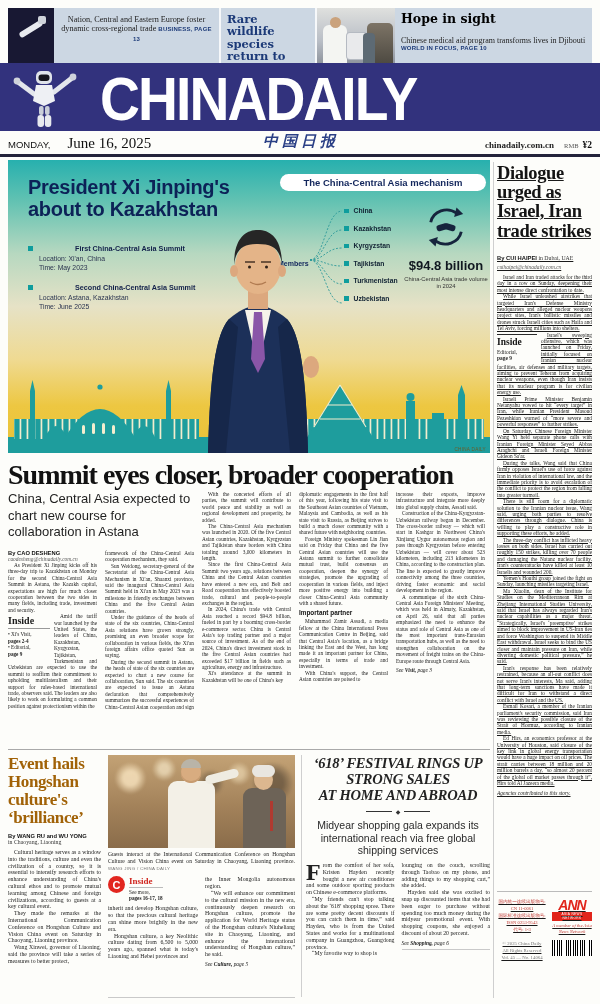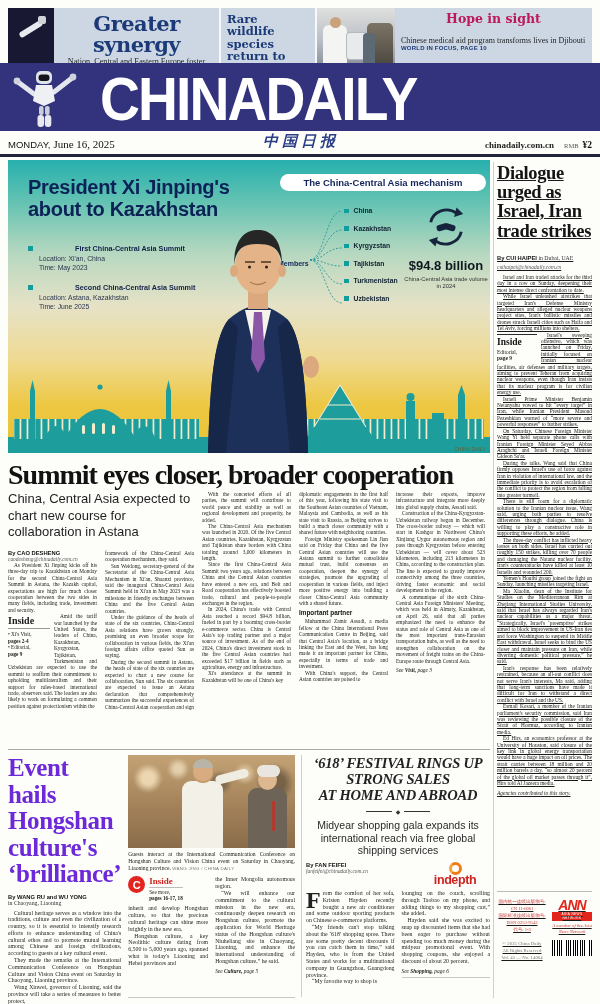--- a/index.html
+++ b/index.html
@@ -31,37 +31,37 @@
               background:linear-gradient(180deg,#7d7466 0%,#4e4a42 100%); border-radius:5px 5px 0 0; }
   .pp-crowd2 { position:absolute; right:20px; bottom:0; width:12px; height:30px; background:#5d6a74;
                border-radius:4px 4px 0 0; }
   .promo-title-lg { font-family:"DejaVu Serif", serif; font-weight:bold; color:#1c3a78;
                     font-size:21px; letter-spacing:-0.5px; line-height:1.0; }
   .promo-text { font-size:8.2px; line-height:1.15; color:#222; margin-top:2px; }
   .promo-ref { font-family:"Liberation Sans", sans-serif; font-weight:bold; font-size:6px;
                color:#1c3a78; letter-spacing:0.2px; }
   .promo-title-md { font-family:"DejaVu Serif", serif; font-weight:bold; color:#1c3a78;
                     font-size:11.5px; line-height:1.08; }
-  .promo-title-sm { font-family:"DejaVu Serif", serif; font-weight:bold; color:#be185d;
-                    font-size:12.5px; line-height:1.0;text-align:center; }
+  .promo-title-sm { font-family:"DejaVu Serif", serif; font-weight:bold; color:#000000;
+                    font-size:12.5px; line-height:1.0; }
   .promo-text-sm { font-size:8px; line-height:1.15; color:#222; margin-top:10px; }
   .mt2 { margin-top:2px; }
 
   
   .masthead { position:absolute; left:0; top:63px; width:600px; height:68px; background:#32327d; }
   .robot { position:absolute; left:10px; bottom:1px; }
   .mast-title { position:absolute; left:100px; top:1px; font-family:"Liberation Sans", sans-serif;
                 font-weight:bold; font-size:57px; color:#ffffff; letter-spacing:-2px;
                 transform:scaleY(1.06) scaleX(0.97); transform-origin:left top; }
 
   
   .dateline { position:absolute; left:8px; top:134px; width:584px; height:18px;
               display:flex; align-items:baseline; }
   .dl-day { font-family:"Liberation Sans", sans-serif; font-weight:normal; font-size:9.5px; color:#111; }
-  .dl-date { font-size:11px; color:#111; margin-left:3px; }
+  .dl-date { font-size:15px; color:#111; margin-left:17px; }
   .dl-cn { position:absolute; left:255px; top:-2px; font-weight:bold; font-size:15px; color:#2a3f85;
            letter-spacing:4px; font-style:italic; }
   .dl-right { margin-left:auto; display:flex; align-items:baseline; gap:10px; }
   .dl-web { font-weight:bold; font-size:9px; color:#222; }
   .dl-rmb { font-size:6.5px; color:#555; }
   .dl-price { font-weight:bold; font-size:9.5px; color:#111; }
   .rule-dark { position:absolute; left:0; top:154px; width:600px; height:2.5px; background:#23233a; }
 
   
   .feature { position:absolute; left:8px; top:160px; width:482px; height:293px; overflow:hidden;
@@ -147,22 +147,22 @@
           margin:3px 0 2px; color:#111; }
 
   
   .hr-mid { position:absolute; left:8px; top:749px; width:482px; height:1px; background:#a9a9a9; }
   .vr-right { position:absolute; left:493px; top:162px; width:1px; height:836px; background:#cfcfcf; }
   .vr-bot { position:absolute; left:300.5px; top:755px; width:1px; height:242px; background:#cfcfcf; }
 
   
   .hongshan { position:absolute; left:8px; top:755px; width:287px; height:246px; display:flex; gap:7px; }
   .hs-left { flex:0 0 93px; }
-  .hs-left h2 { font-family:"Liberation Serif", serif; font-weight:bold; font-size:25px;
-                line-height:1.06; color:#6d28d9; letter-spacing:-0.4px; }
+  .hs-left h2 { font-family:"Liberation Serif", serif; font-weight:bold; font-size:17px;
+                line-height:1.06; color:#a16207; letter-spacing:-0.4px; }
   .hs-byl { margin:6px 0 4px; }
   .hs-body { height:150px; overflow:hidden; }
   .hs-right { flex:1; }
   .conf-photo { position:relative; width:100%; height:93px; overflow:hidden;
        background:linear-gradient(180deg,#c3a275 0%,#a3825a 55%,#8a6c4a 100%); }
   .conf-photo .bokeh { position:absolute; inset:0;
        background: radial-gradient(circle at 12% 25%, rgba(255,236,200,.75) 0 4%, transparent 9%),
                    radial-gradient(circle at 30% 15%, rgba(255,244,214,.6) 0 3%, transparent 8%),
                    radial-gradient(circle at 70% 20%, rgba(255,240,205,.5) 0 3%, transparent 8%),
                    radial-gradient(circle at 88% 30%, rgba(60,50,40,.5) 0 6%, transparent 12%),
@@ -225,21 +225,20 @@
 <body>
 
 <div id="paper">
 
   <div class="promo-strip">
     <div class="promo-dark">
       <div class="arm"></div>
       <div class="hand"></div>
     </div>
     <div class="promo one">
-      <div class="promo-title-lg">Greater synergy</div>
       <div class="promo-text">
         <span>Nation, Central and Eastern Europe foster dynamic cross-regional trade</span>
         <span class="promo-ref">BUSINESS, PAGE 13</span>
       </div>
     </div>
     <div class="promo two">
       <div class="promo-title-md">Rare wildlife species return to Qilian Mountains</div>
       <div class="promo-ref mt2">GOING GREEN, PAGE 7</div>
     </div>
     <div class="promo-photo">
@@ -574,30 +573,20 @@
       <div>‘618’ FESTIVAL RINGS UP</div>
       <div>STRONG SALES</div>
       <div>AT HOME AND ABROAD</div>
     </div>
     <div class="fest-orn">
       <span class="ln"></span>
         <span class="di">◆</span>
         <span class="ln"></span>
     </div>
     <div class="fest-dek">Midyear shopping gala expands its international reach via free global shipping services</div>
-    <div class="fest-byrow">
-      <div>
-        <div class="byline-b">By FAN FEIFEI</div>
-        <div class="byline-email">fanfeifei@chinadaily.com.cn</div>
-      </div>
-      <div class="indepth">
-        <div class="ring"></div>
-        <div class="word">indepth</div>
-      </div>
-    </div>
     <div class="fest-cols">
       <div class="fest-col">
         <p class="nofirst"><span class="dropcap">F</span><span>rom the comfort of her sofa, Kristen Hayden recently bought a new air conditioner and some outdoor sporting products on Chinese e-commerce platforms.</span></p>
         <p>“My friends can't stop talking about the ‘618’ shopping spree. There are some pretty decent discounts if you can catch them in time,” said Hayden, who is from the United States and works for a multinational company in Guangzhou, Guangdong province.</p>
         <p>“My favorite way to shop is</p>
       </div>
       <div class="fest-col">
         <p class="nofirst">lounging on the couch, scrolling through Taobao on my phone, and adding things to my shopping cart,” she added.</p>
         <p>Hayden said she was excited to snap up discounted items that she had been eager to purchase without spending too much money during the midyear promotional event. With shopping coupons, she enjoyed a discount of about 20 percent.</p>
         <div class="see-line"><span>See </span><b>Shopping,</b><span> page 6</span></div>

